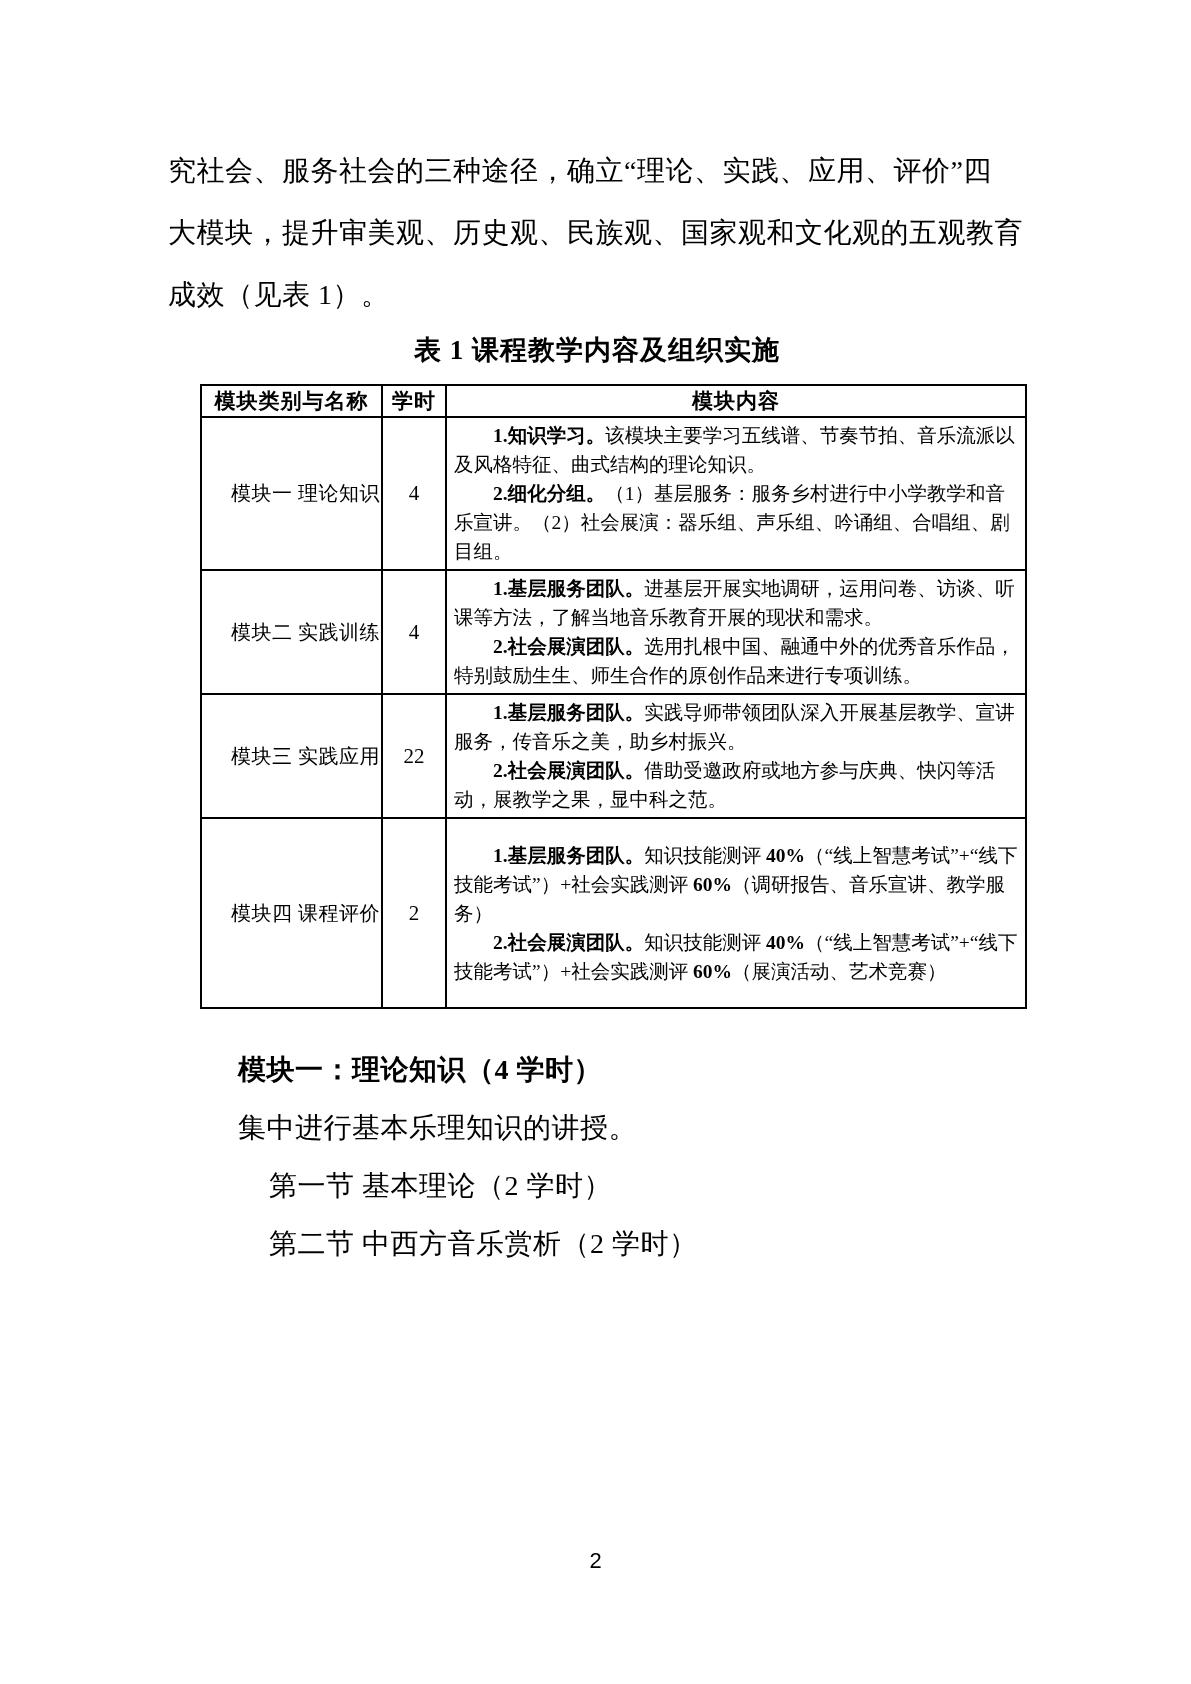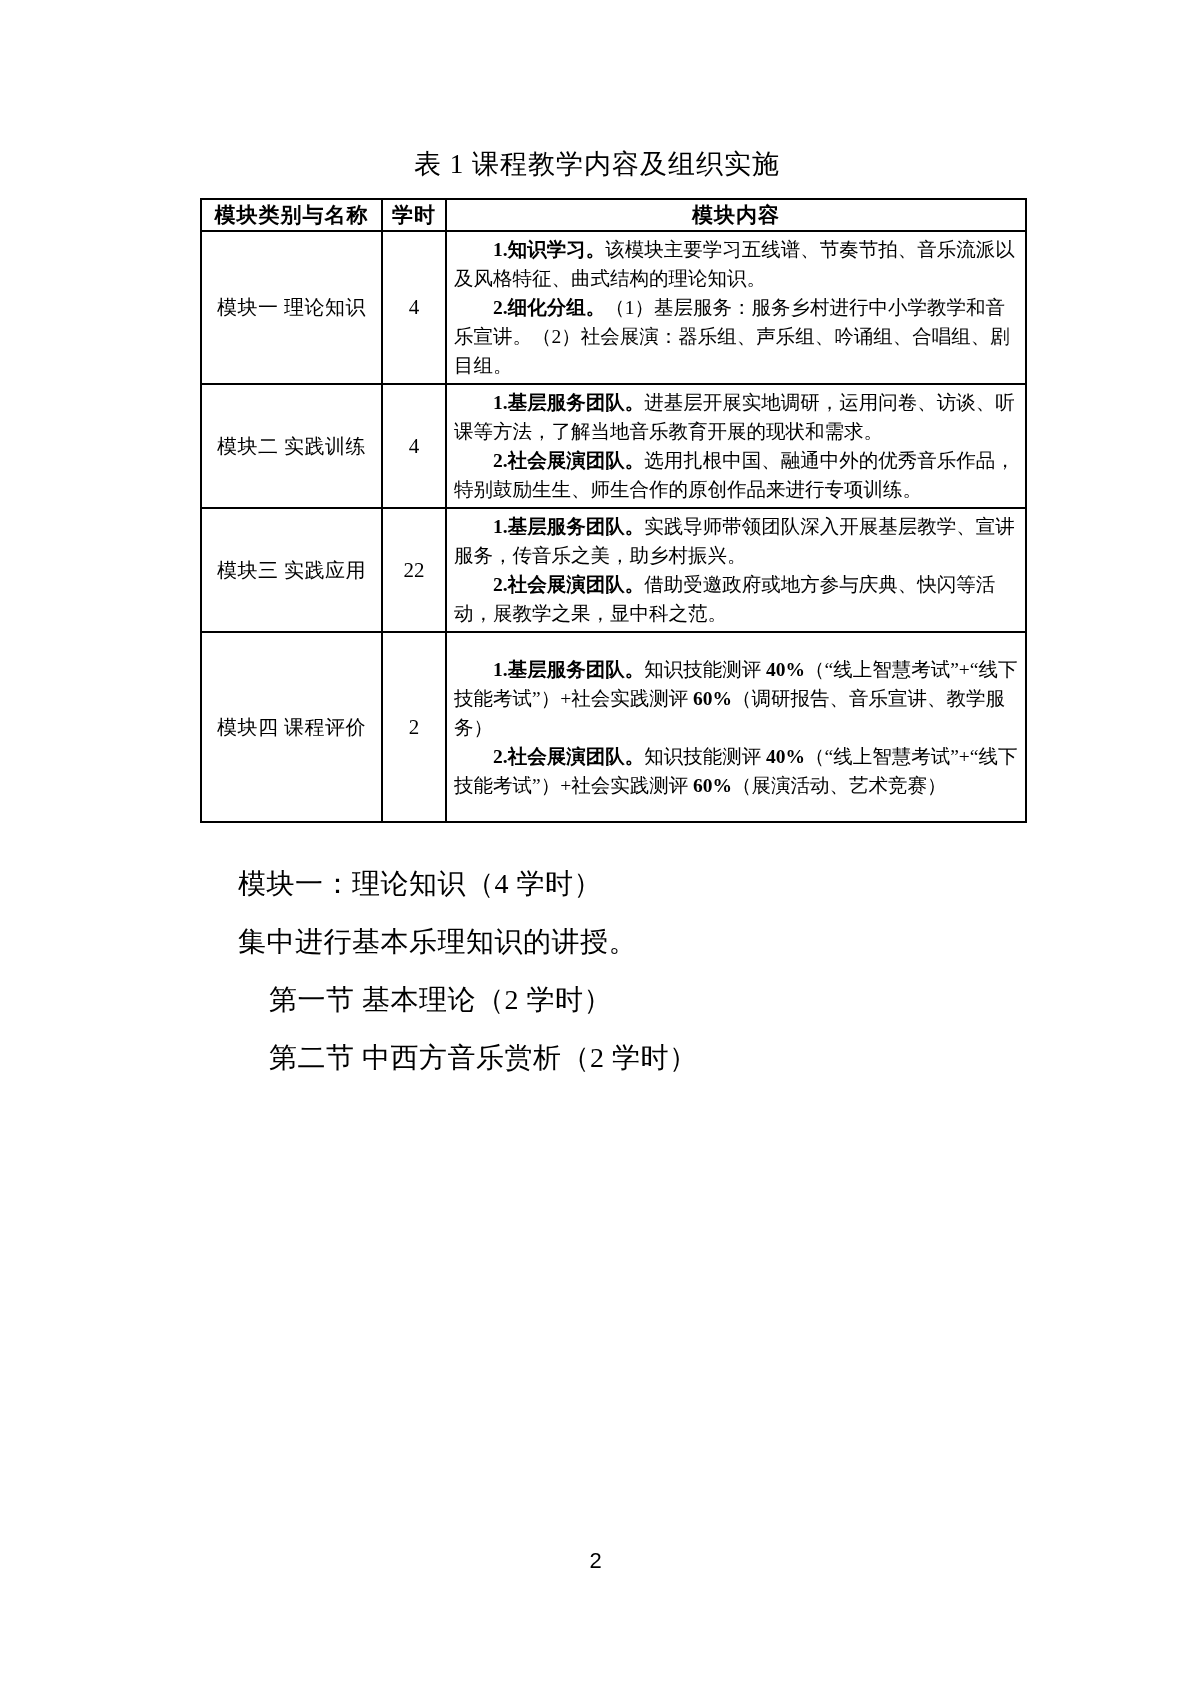--- a/index.html
+++ b/index.html
@@ -20,21 +20,21 @@
   
   .intro-line {
     font-size:28px;
     line-height:62px;
     white-space:nowrap;
     letter-spacing:0.5px;
   }
   
   .table-title {
     font-size:27px;
-    font-weight:normal;
+    font-weight:bold;
     text-align:center;
     line-height:36px;
     margin:6px 0 16px 0;
     letter-spacing:1px;
   }
   
   table.course-table {
     border-collapse:collapse;
     table-layout:fixed;
     width:825px;
@@ -53,21 +53,21 @@
     letter-spacing:1px;
   }
   .col-module { width:181px; }
   .col-hours  { width:64px;  }
   .col-content{ width:580px; }
   .course-table tbody tr:nth-child(1) { height:145px; }
   .course-table tbody tr:nth-child(2) { height:116px; }
   .course-table tbody tr:nth-child(3) { height:113px; }
   .course-table tbody tr:nth-child(4) { height:190px; }
   td.module-cell {
-    text-align:center;
+    text-align:right;
     font-size:20px;
     letter-spacing:0.5px;
   }
   td.hours-cell {
     text-align:center;
     font-size:21px;
   }
   td.content-cell { padding:3px 7px;margin-left:12px; }
   .cell-para {
     font-size:19.5px;
@@ -80,37 +80,42 @@
   .body-text { margin-top:32px; }
   .body-line {
     font-size:28px;
     line-height:58px;
     white-space:nowrap;
     letter-spacing:0.5px;
   }
   .indent-0 { padding-left:0; }
   .indent-2 { padding-left:70px; }
   .indent-3 { padding-left:101px; }
-  .bold { font-weight:normal; }
+  .bold { font-weight:bold; }
   
   .page-number {
     position:absolute;
     left:0; right:0;
     top:1548px;
     text-align:center;
     font-size:22px;
     font-family:"Liberation Sans","DejaVu Sans",sans-serif;
   }
 </style>
 </head>
 <body>
 
 <div class="page">
   <div class="content">
 
+    <div class="intro">
+        <div class="intro-line">究社会、服务社会的三种途径，确立“理论、实践、应用、评价”四</div>
+        <div class="intro-line">大模块，提升审美观、历史观、民族观、国家观和文化观的五观教育</div>
+        <div class="intro-line">成效（见表 1）。</div>
+      </div>
 
     <div class="table-title">表 1 课程教学内容及组织实施</div>
 
     <table class="course-table">
       <colgroup>
         <col class="col-module">
           <col class="col-hours">
           <col class="col-content">
       </colgroup>
       <thead>

